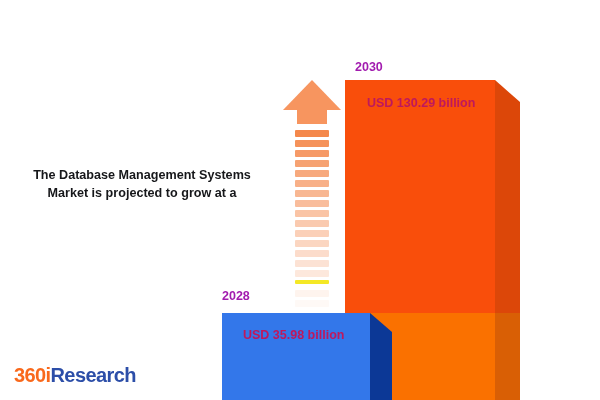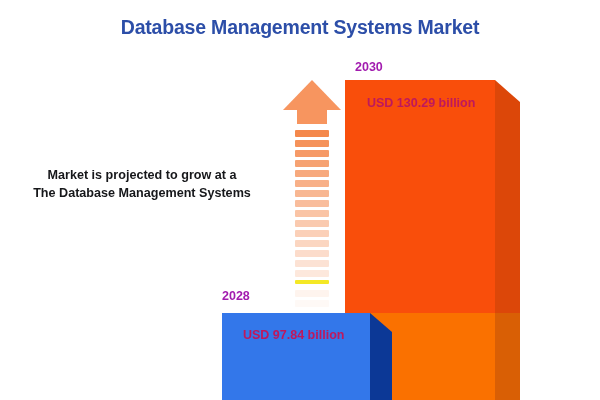--- a/index.html
+++ b/index.html
@@ -100,25 +100,24 @@
   #bar2024-side{position:absolute;left:370px;top:313px;width:22px;height:87px;
     background:#0c3896;
     clip-path:polygon(0 0, 100% 19px, 100% 100%, 0 100%);
   }
 </style>
 </head>
 <body>
 
 <div id="stage">
 
-  <div class="title">Database Management Systems Market</div>
 
   <div class="caption">
+    <div>The Database Management Systems</div>
     <div>Market is projected to grow at a</div>
-    <div>The Database Management Systems</div>
   </div>
 
   <div id="arrow">
     <div class="head"></div>
     <div class="neck"></div>
     <div id="arrow-stripes">
         <div class="stripe" style="top: 50px; background: rgb(244, 136, 75);"></div>
         <div class="stripe" style="top: 60px; background: rgb(245, 146, 90);"></div>
         <div class="stripe" style="top: 70px; background: rgb(246, 154, 103);"></div>
         <div class="stripe" style="top: 80px; background: rgb(246, 162, 114);"></div>
@@ -143,16 +142,19 @@
   <div id="bar2030-side"></div>
   <div id="bar2030-side-lower"></div>
   <div id="bar2030-front"></div>
   <div id="bar2030-front-lower"></div>
   <div class="bar-year" style="left:355px;top:60px;">2030</div>
   <div class="bar-value" style="left:367px;top:96px;">USD 130.29 billion</div>
 
   <div id="bar2024-side"></div>
   <div id="bar2024-front"></div>
   <div class="bar-year" style="left:222px;top:289px;">2028</div>
-  <div class="bar-value" style="left:243px;top:328px;">USD 97.84 billion</div>
+  <div class="bar-value" style="left:243px;top:328px;">USD 35.98 billion</div>
 
+  <div class="logo">
+    <span class="part-a">360i</span><span class="part-b">Research</span>
+  </div>
 
 </div>
 
 </body></html>

